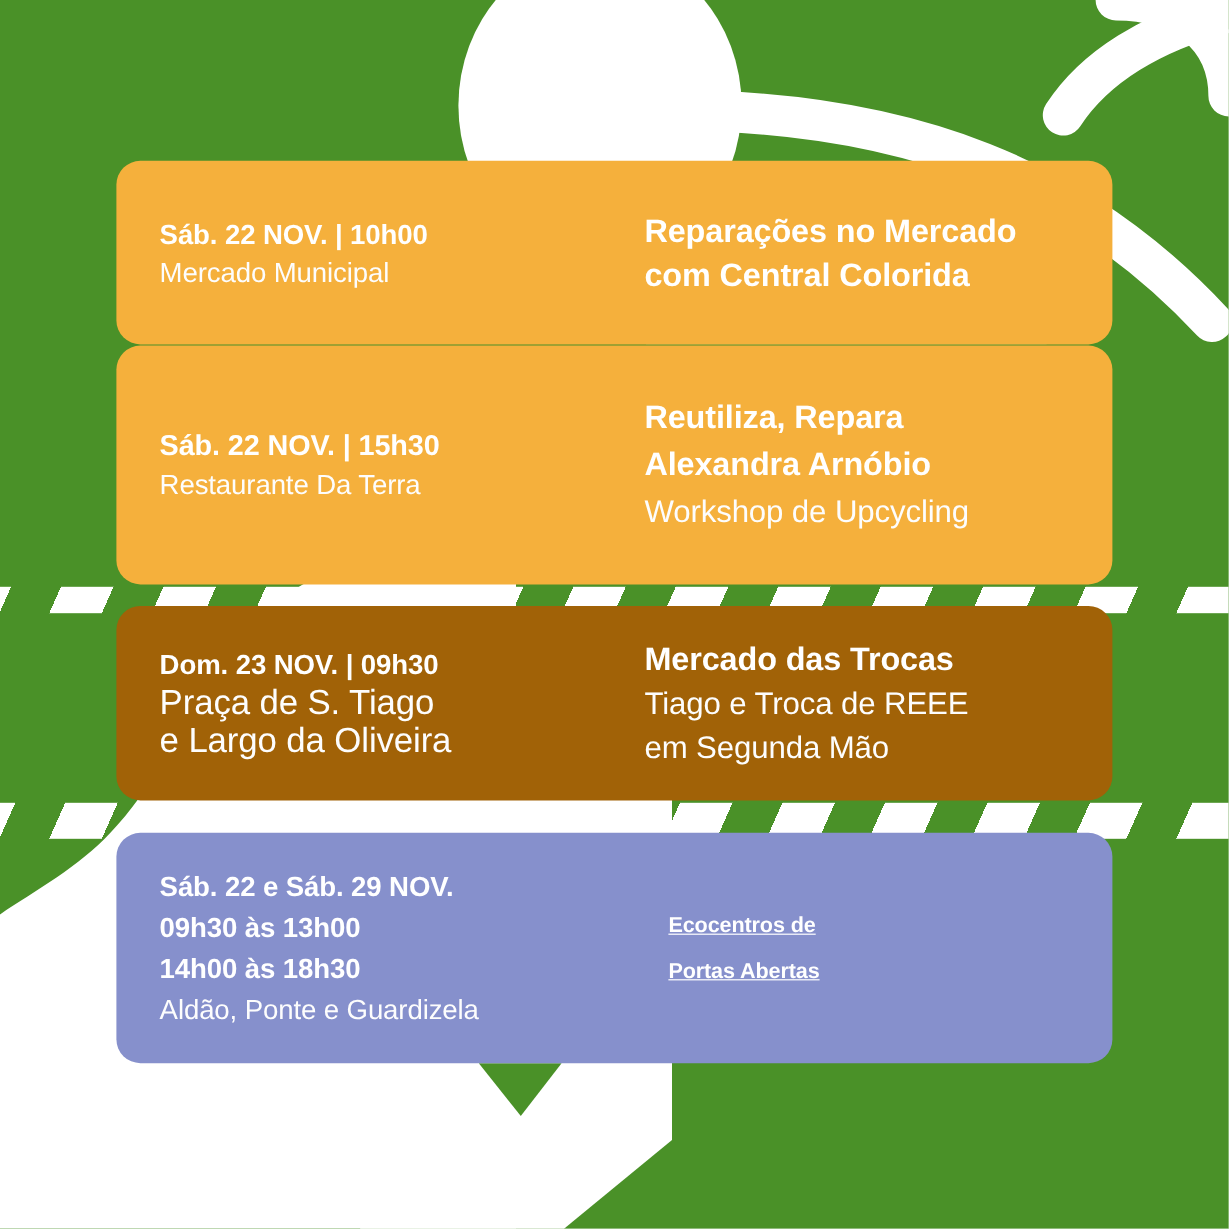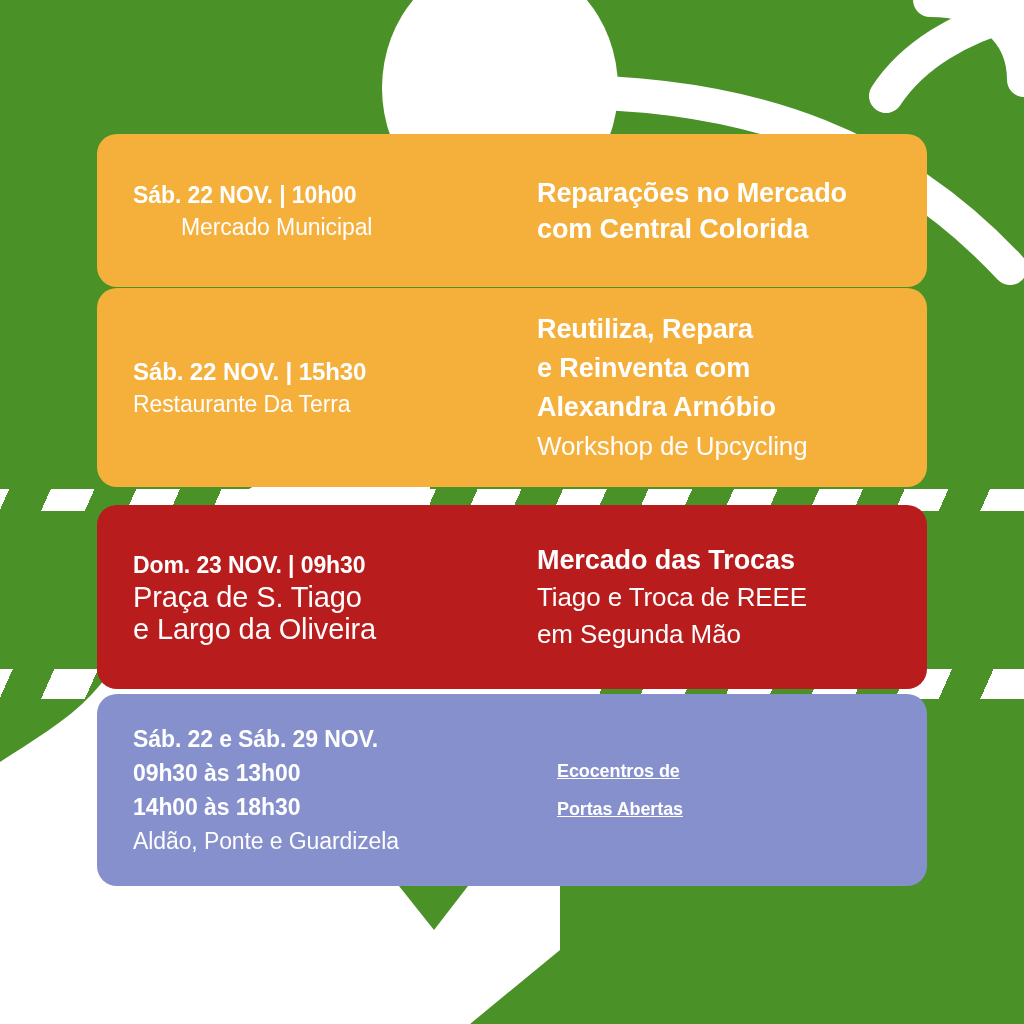--- a/index.html
+++ b/index.html
@@ -85,39 +85,39 @@
     letter-spacing: -0.1px;
   }
 
   
   #card-1 {
     top: 134px;
     height: 153px;
     background: #f5b03c;
   }
   #card-1 .line-strong { font-size: 23px; line-height: 32px; }
-  #card-1 .line-light  { font-size: 23px; line-height: 32px; margin-left: 48px; }
+  #card-1 .line-light  { font-size: 23px; line-height: 32px; }
   #card-1 .card-right .line-strong { font-size: 27px; line-height: 36px; }
 
   
   #card-2 {
     top: 288px;
     height: 199px;
     background: #f5b03c;
   }
   #card-2 .line-strong { font-size: 24px; line-height: 32px; }
   #card-2 .line-light  { font-size: 23px; line-height: 32px; }
   #card-2 .card-right .line-strong { font-size: 27px; line-height: 39px; }
   #card-2 .card-right .line-light  { font-size: 26px; line-height: 39px; }
 
   
   #card-3 {
     top: 505px;
-    height: 184px;
-    background: #b91c1c;
+    height: 162px;
+    background: #a16207;
   }
   #card-3 .line-strong { font-size: 23px; line-height: 32px; }
   #card-3 .line-light  { font-size: 29px; line-height: 32px; }
   #card-3 .card-right .line-strong { font-size: 27px; line-height: 37px; }
   #card-3 .card-right .line-light  { font-size: 26px; line-height: 37px; }
 
   
   #card-4 {
     top: 694px;
     height: 192px;
@@ -176,21 +176,20 @@
     </div>
   </div>
 
   <div class="card" id="card-2">
     <div class="card-left">
       <div class="line-strong">Sáb. 22 NOV. | 15h30</div>
       <div class="line-light">Restaurante Da Terra</div>
     </div>
     <div class="card-right">
       <div class="line-strong">Reutiliza, Repara</div>
-      <div class="line-strong">e Reinventa com</div>
       <div class="line-strong">Alexandra Arnóbio</div>
       <div class="line-light">Workshop de Upcycling</div>
     </div>
   </div>
 
   <div class="card" id="card-3">
     <div class="card-left">
       <div class="line-strong">Dom. 23 NOV. | 09h30</div>
       <div class="line-light">Praça de S. Tiago</div>
       <div class="line-light">e Largo da Oliveira</div>

